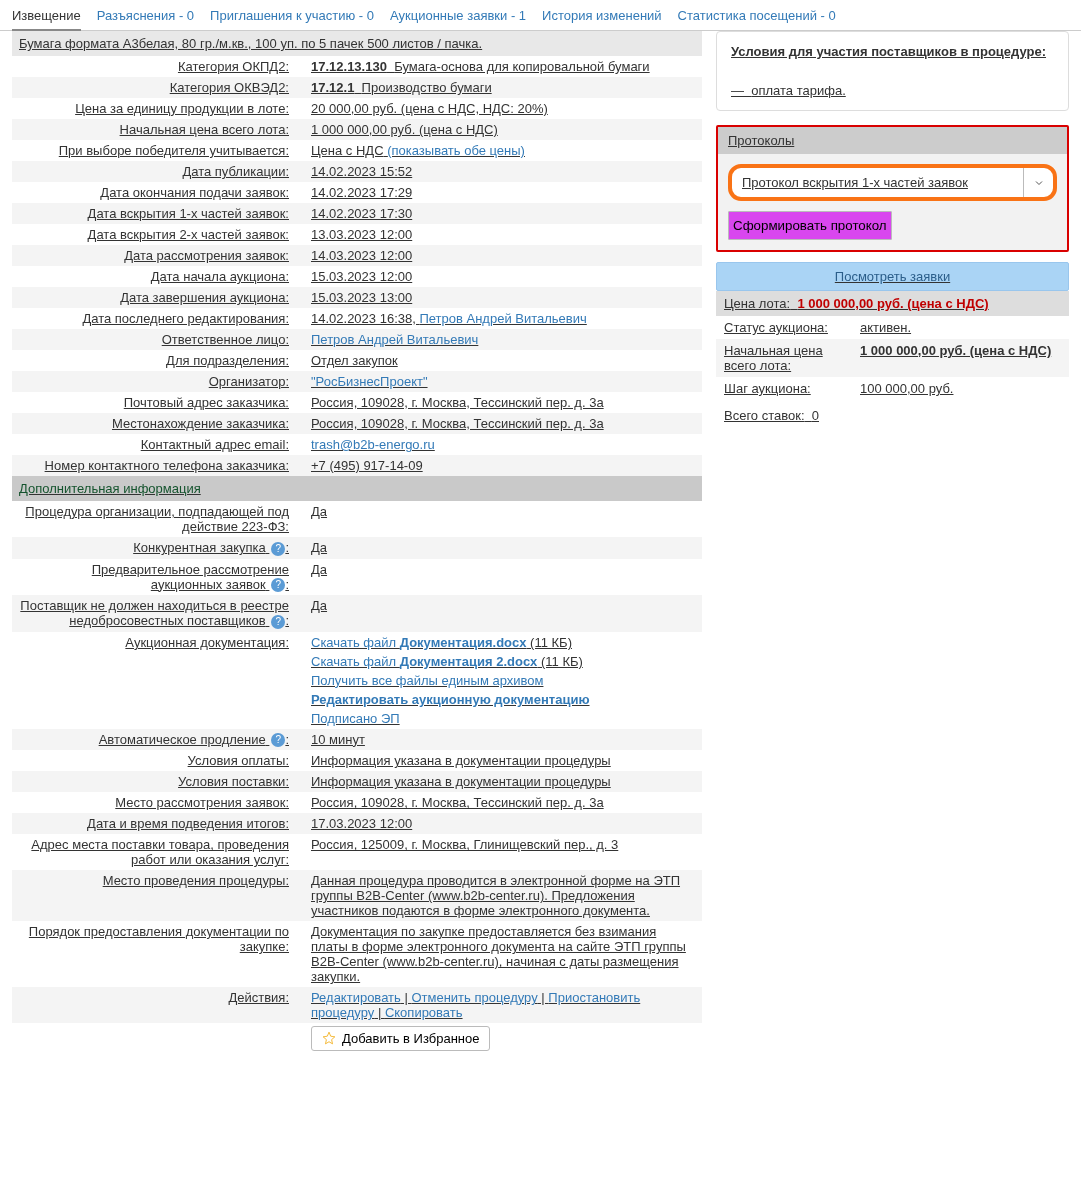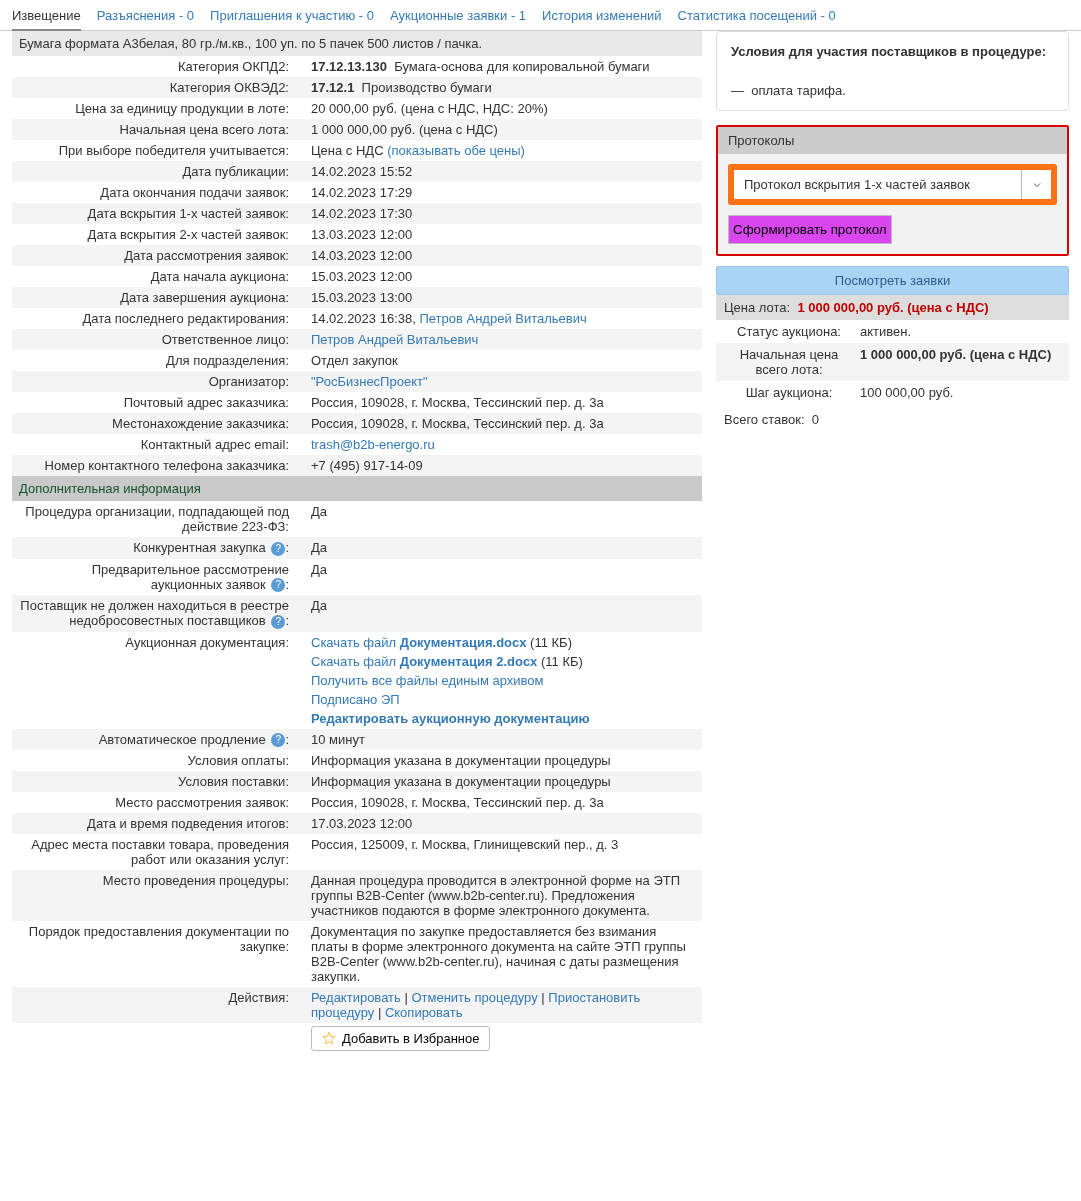--- a/index.html
+++ b/index.html
@@ -1,49 +1,49 @@
 <!DOCTYPE html>
 <html><head>
 <meta charset="utf-8">
 <style>
   * { box-sizing: border-box; }
   body { margin:0; font-family:Arial,Helvetica,sans-serif; font-size:13px; color:#333; background:#fff; width:1081px; }
   .tabs { display:flex; gap:16px; padding:4px 12px 0 12px; border-bottom:1px solid #ccc; }
   .tab { padding:4px 0 6px 0; color:#337ab7; cursor:pointer; }
   .tab.active { color:#333; border-bottom:2px solid #888; margin-bottom:-1px; }
-  .layout { display:flex; padding:0 12px 20px 12px; gap:14px; }
+  .layout { display:flex; padding:0 12px 20px 12px; gap:14px;text-decoration:underline; }
   .main { width:690px; }
   .side { flex:1; }
   .lot-title { background:#e8e8e8; padding:5px 7px; font-weight:normal; color:#333; }
   .row { display:flex; align-items:flex-start; padding:3px 7px; }
   .row:nth-child(even){ background:#f4f4f4; }
   .row:nth-child(odd){ background:#fff; }
   .key { width:276px; text-align:right; padding-right:6px; color:#333; flex-shrink:0; }
   .val { flex:1; color:#333;margin-left:16px; }
   .val .bold { font-weight:bold; }
   .section-hd { background:#c9c9c9; padding:5px 7px; color:#14532d; }
   .linklike { color:#337ab7; cursor:pointer; }
   .help { display:inline-block; width:14px; height:14px; border-radius:50%; background:#5b9bd5; color:#fff; font-size:10px; line-height:14px; text-align:center; vertical-align:middle; margin-left:2px; }
   .btn { display:inline-flex; align-items:flex-start; gap:6px; border:1px solid #bbb; border-radius:3px; background:#fff; padding:4px 10px; font-size:13px; cursor:pointer; }
   .panel { border:1px solid #ddd; border-radius:4px; margin-bottom:14px; }
   .panel-body { padding:12px 14px; }
   .panel.red { border:2px solid #d90000; border-radius:2px; margin-bottom:10px; }
   .panel-hd { background:#ccc; padding:6px 10px; color:#333; }
   .proto-body { padding:10px; background:#f2f2f2; }
-  .select { display:flex; border:6px solid #f97316; border-radius:3px; background:#fff; overflow:hidden; margin-bottom:10px; }
+  .select { display:flex; border:4px solid #f97316; border-radius:13px; background:#fff; overflow:hidden; margin-bottom:10px; }
   .select .sel-text { flex:1; padding:7px 10px; }
   .select .sel-caret { width:30px; border-left:1px solid #bbb; display:flex; align-items:center; justify-content:center; }
   .btn-grey { border:1px solid #bbb; background:#d946ef; padding:6px 4px; border-radius:1px; cursor:pointer; }
   .blue-bar { background:#aad4f5; text-align:center; padding:6px 0; color:#2b5e8a; cursor:pointer; border:1px solid #99c6ed; border-radius:2px; margin-bottom:0; }
   .price-bar { background:#ddd; padding:5px 8px; }
   .price-bar .pr-lbl{ color:#333; }
   .price-bar .pr-val{ color:#c00000; font-weight:bold; }
   .srow { display:flex; padding:4px 8px; }
   .srow.alt{ background:#f4f4f4; }
-  .srow .sk{ width:136px; text-align:center; padding-right:6px; }
+  .srow .sk{ width:136px; text-align:left; padding-right:6px; }
   .srow .sv{ flex:1; }
   .star-icon {fill:none; stroke:#f0a500; stroke-width:1.3;}
 </style>
 </head>
 <body>
 
 <div class="tabs">
   <div class="tab active">Извещение</div>
   <div class="tab">Разъяснения - 0</div>
   <div class="tab">Приглашения к участию - 0</div>
@@ -157,22 +157,22 @@
       <div class="row">
           <div class="key"><span>Поставщик не должен находиться в реестре недобросовестных поставщиков</span> <span class="help">?</span>:</div>
           <div class="val">Да</div>
         </div>
       <div class="row">
           <div class="key">Аукционная документация:</div>
         <div class="val">
           <div><span class="linklike"><span>Скачать файл </span><b>Документация.docx</b></span><span> (11 КБ)</span></div>
           <div style="margin-top:4px;"><span class="linklike"><span>Скачать файл </span><b>Документация 2.docx</b></span><span> (11 КБ)</span></div>
           <div style="margin-top:4px;"><span class="linklike">Получить все файлы единым архивом</span></div>
+          <div style="margin-top:4px;"><span class="linklike" style="font-weight:bold">Редактировать аукционную документацию</span></div>
           <div style="margin-top:4px;"><span class="linklike">Подписано ЭП</span></div>
-          <div style="margin-top:4px;"><span class="linklike" style="font-weight:bold">Редактировать аукционную документацию</span></div>
         </div>
       </div>
       <div class="row">
           <div class="key"><span>Автоматическое продление</span> <span class="help">?</span>:</div>
           <div class="val">10 минут</div>
         </div>
       <div class="row">
           <div class="key">Условия оплаты:</div>
           <div class="val">Информация указана в документации процедуры</div>
         </div>

